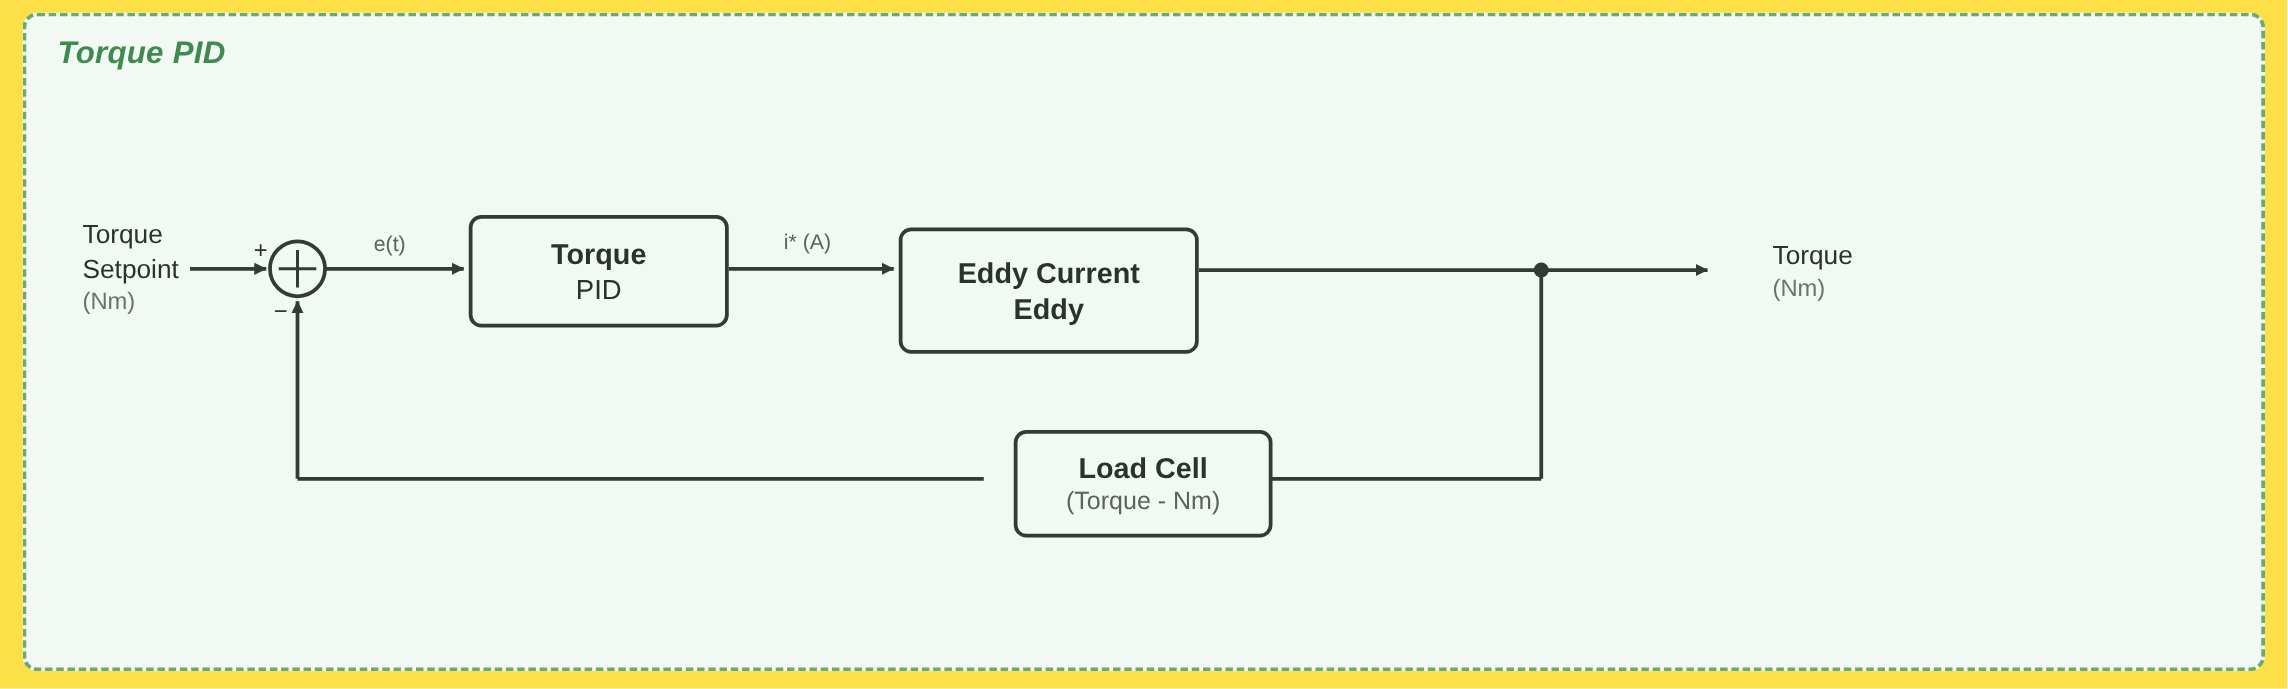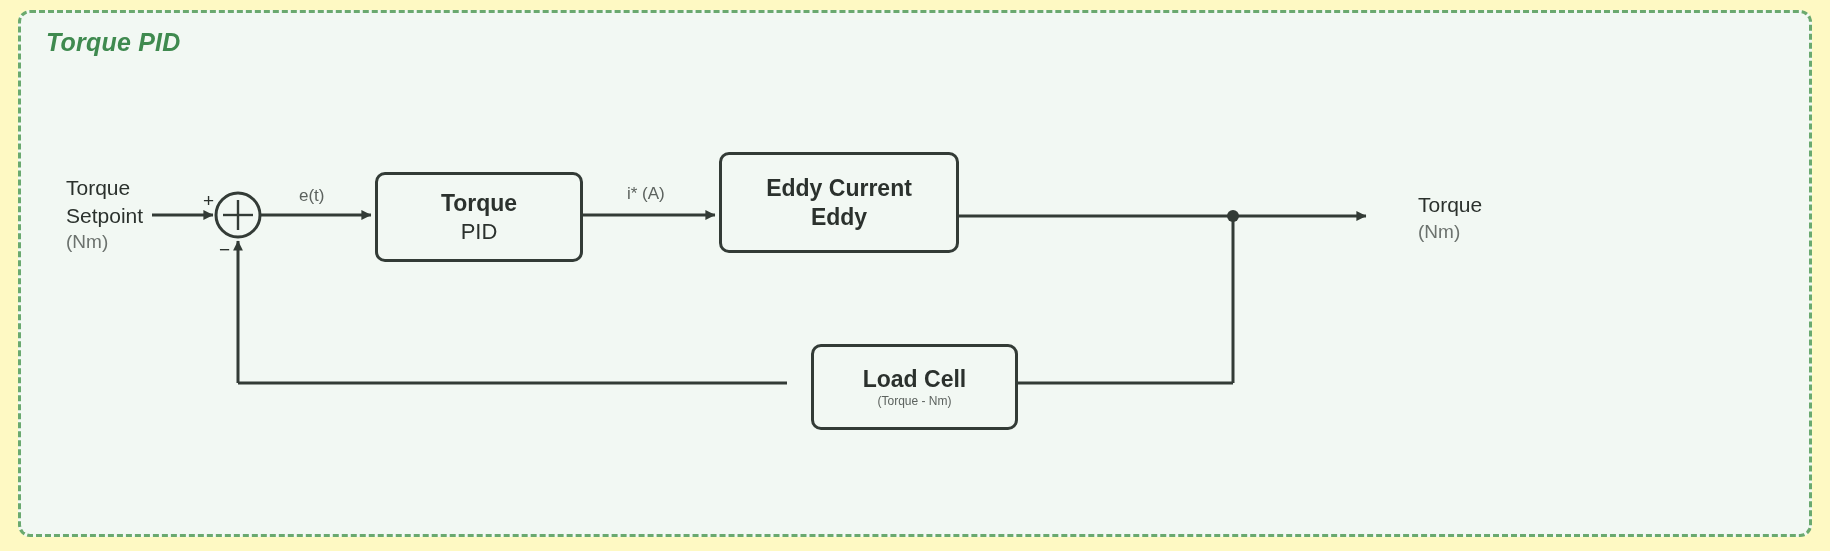--- a/index.html
+++ b/index.html
@@ -7,21 +7,21 @@
     padding: 0;
     background: #ffffff;
   }
   body {
     font-family: "Liberation Sans", sans-serif;
   }
   #canvas {
     position: relative;
     width: 1830px;
     height: 551px;
-    background: #fef9c3;
+    background: #fde047;
     overflow: hidden;
     text-decoration: underline;
   }
   
   .group-frame {
     position: absolute;
     left: 18px;
     top: 10px;
     width: 1794px;
     height: 527px;
@@ -70,24 +70,24 @@
     white-space: nowrap;
   }
   .blk .l2 {
     font-size: 22px;
     font-weight: normal;
     line-height: 1.25;
     white-space: nowrap;
   }
   .blk .l2.muted {
     color: #5c625e;
-    font-size: 12px;
+    font-size: 20px;
   }
   #blk-pid  { left: 375px;  top: 172px; width: 208px; height: 90px; }
-  #blk-brake{ left: 719px;  top: 152px; width: 240px; height: 101px; align-items: center; }
+  #blk-brake{ left: 719px;  top: 182px; width: 240px; height: 101px; align-items: center; }
   #blk-load { left: 787px;  top: 344px; width: 207px; height: 86px; margin-left: 24px; }
 
   
   .lbl {
     position: absolute;
     white-space: nowrap;
     color: #2b312d;
   }
   .lbl .big {
     display: block;

